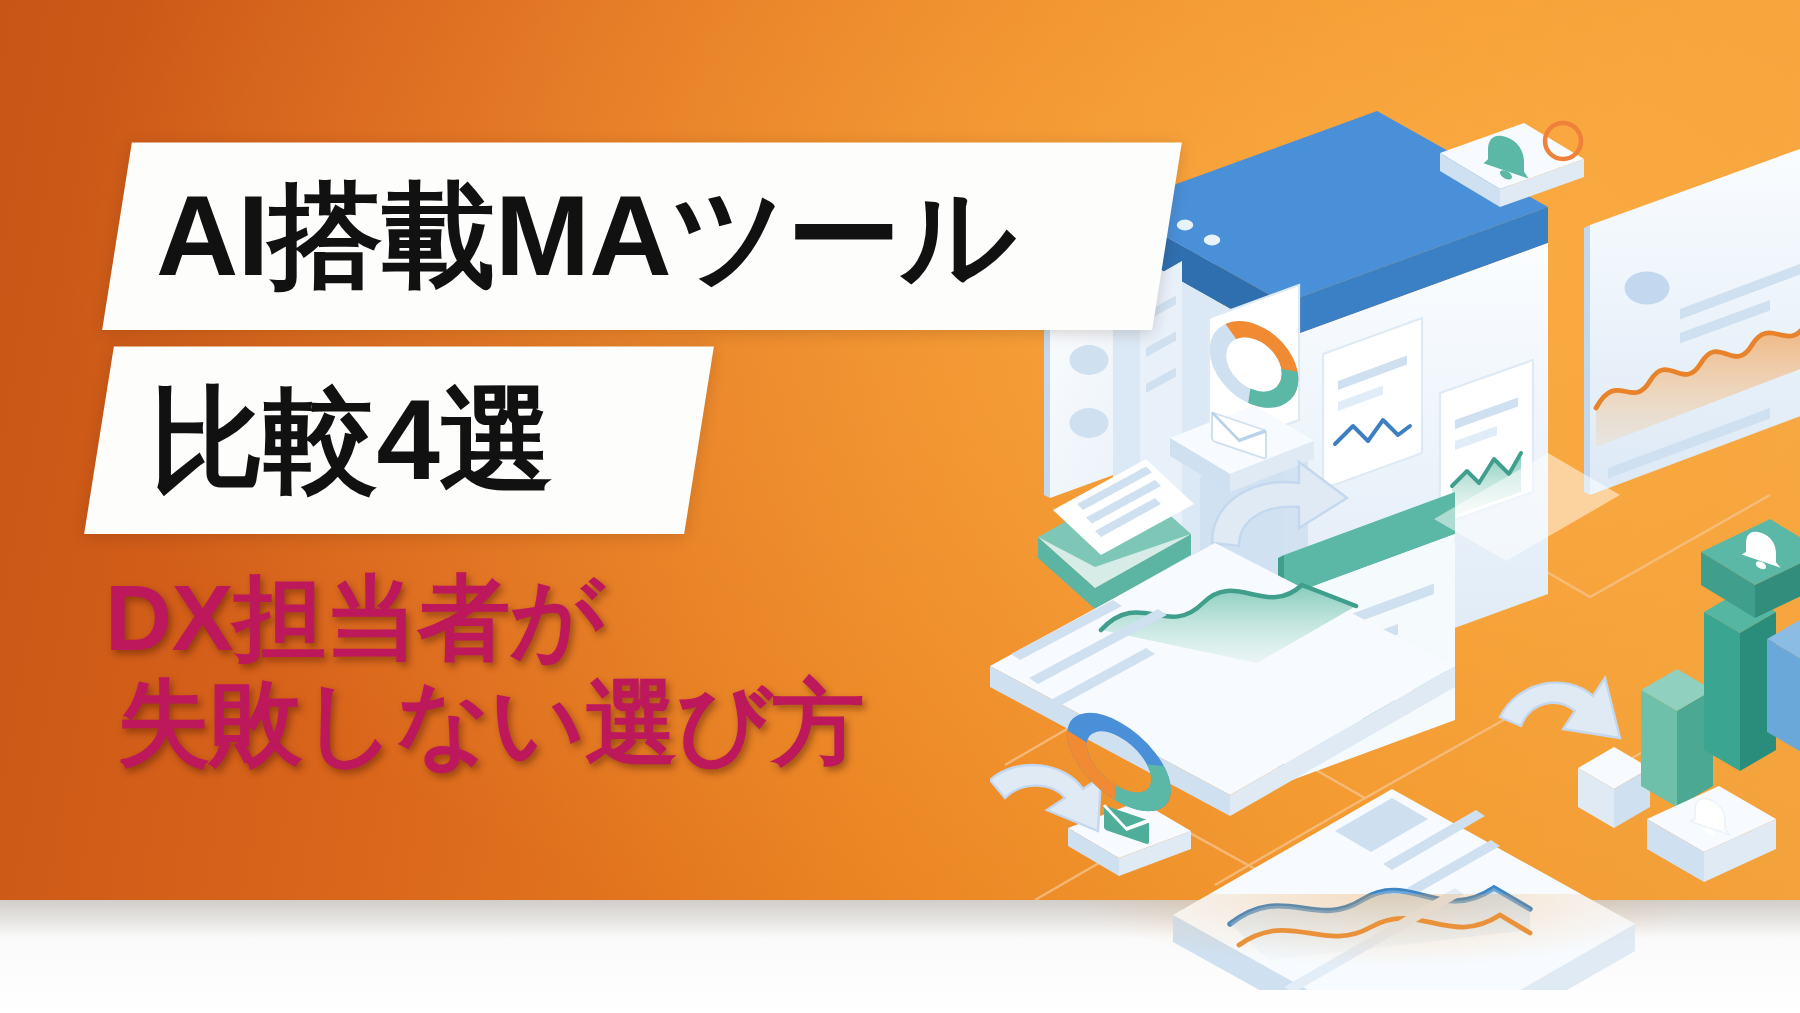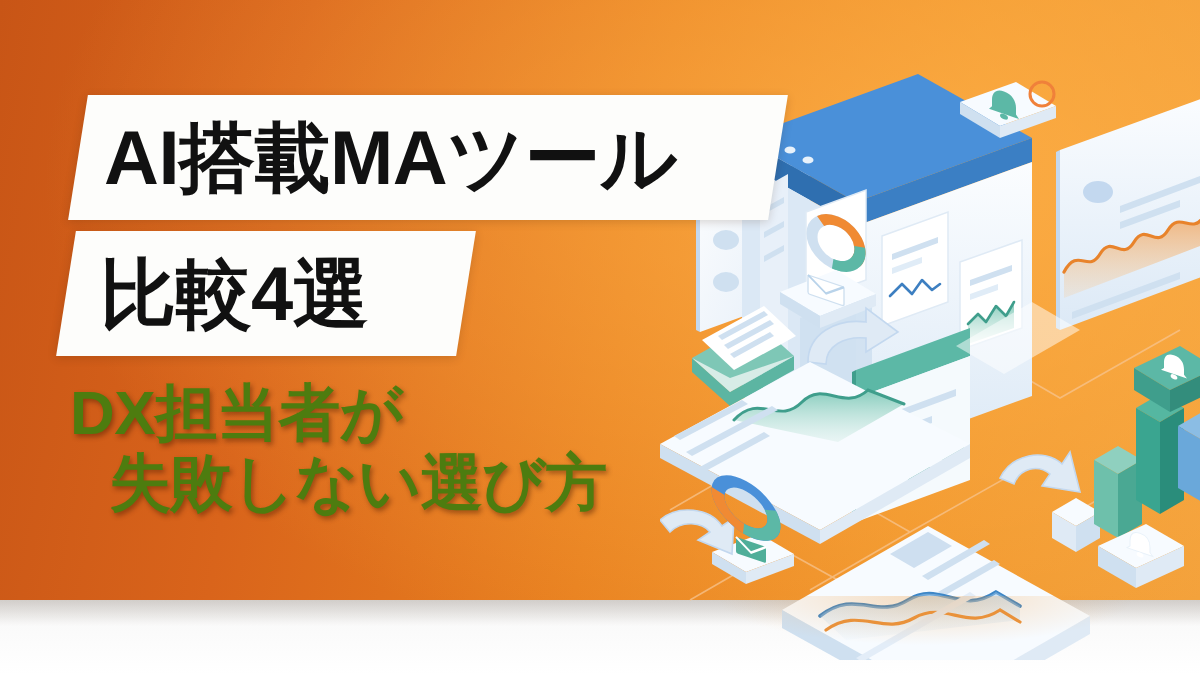--- a/index.html
+++ b/index.html
@@ -70,28 +70,28 @@
   }
   #banner2 .banner-text {
     font-size:76px; line-height:125px;
     padding-left:34px;
   }
 
   
   #subtitle {
     position:absolute;
     left:70px; top:378px; width:600px;
-    color:#4d7c0f;
+    color:#be185d;
     font-weight:bold;
     font-size:62px;
     line-height:70px;
     letter-spacing:-0.5px;
     text-shadow:2px 3px 5px rgba(70,25,0,0.45);
   }
-  #subtitle .l2 { display:block; padding-left:8px;margin-left:31px; }
+  #subtitle .l2 { display:block; padding-left:8px; }
 
   
   #illustration {
     position:absolute;
     left:660px; top:40px;
     width:560px; height:620px;
   }
   #illustration svg { display:block; width:100%; height:100%; }
 </style>
 </head>

